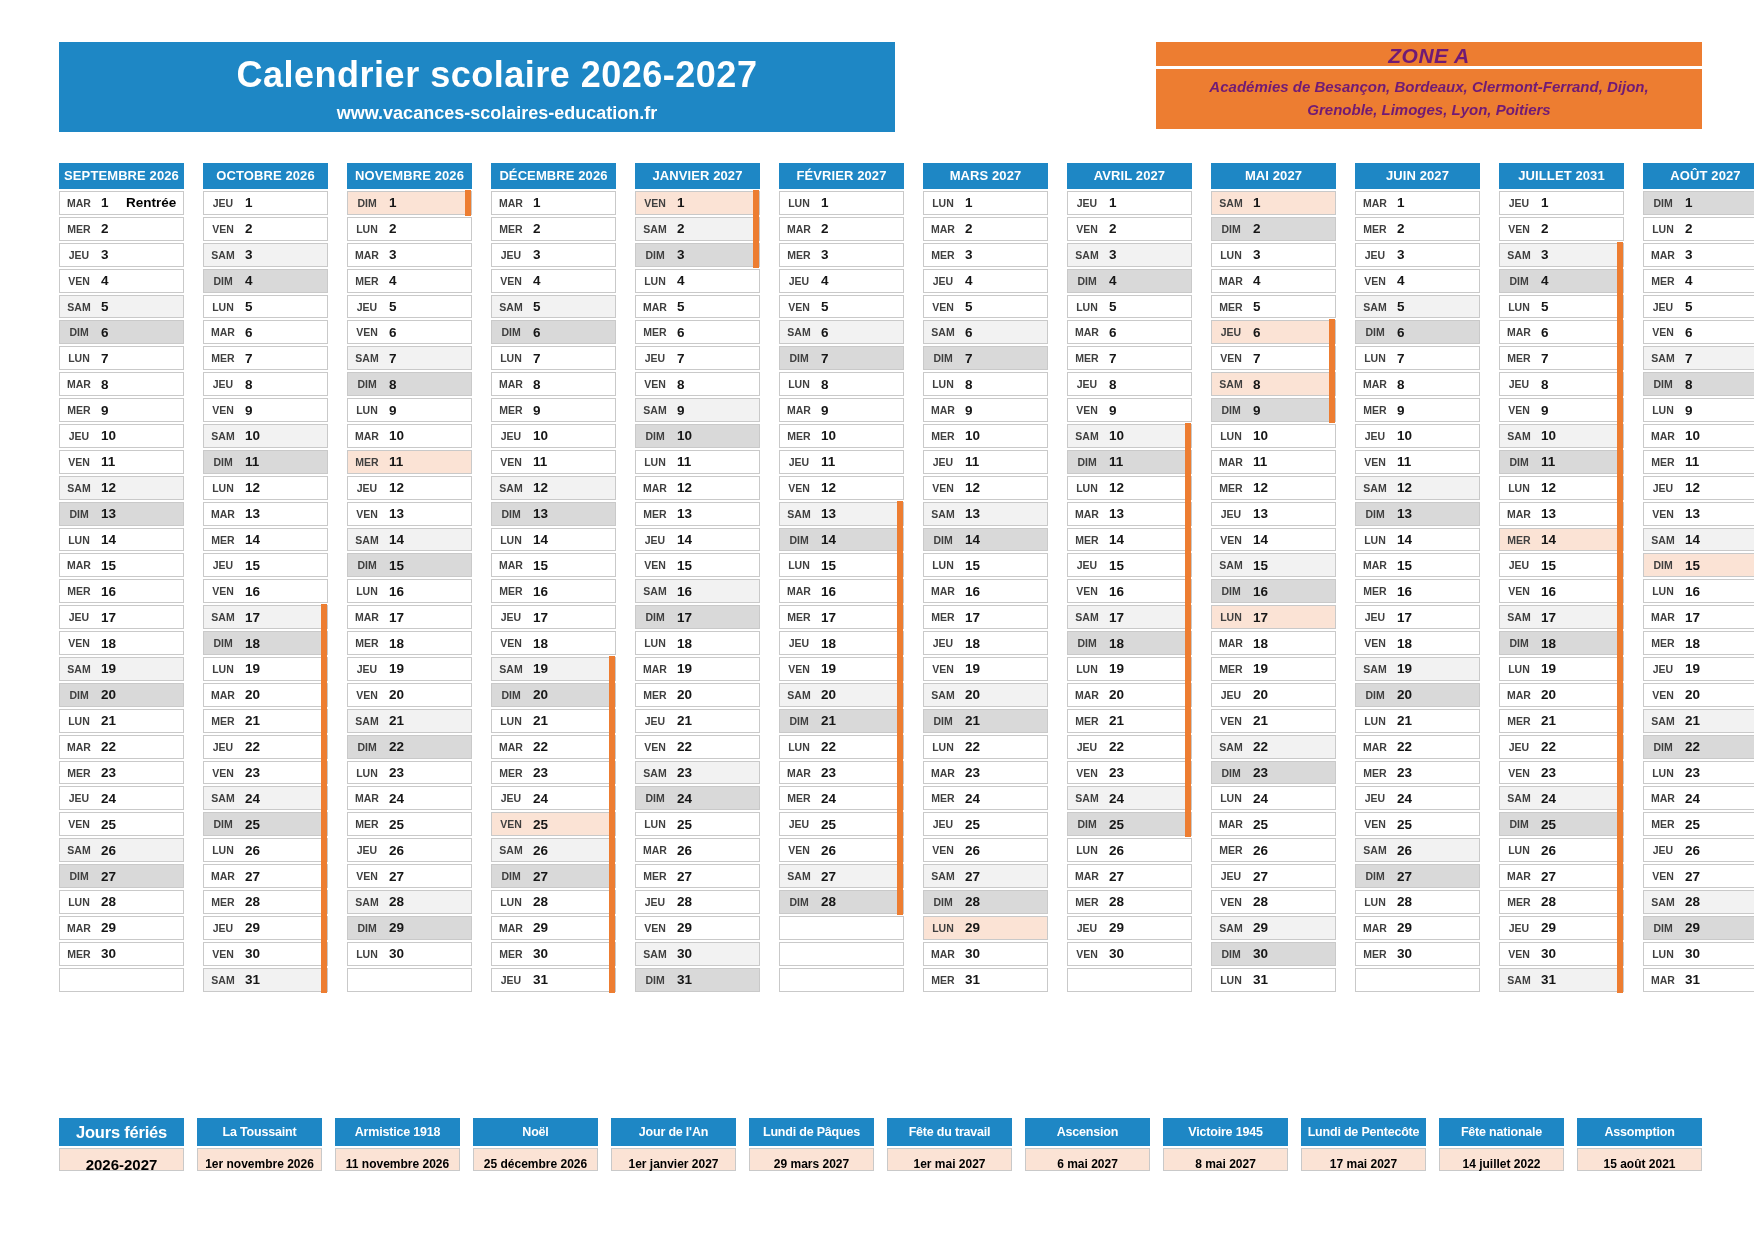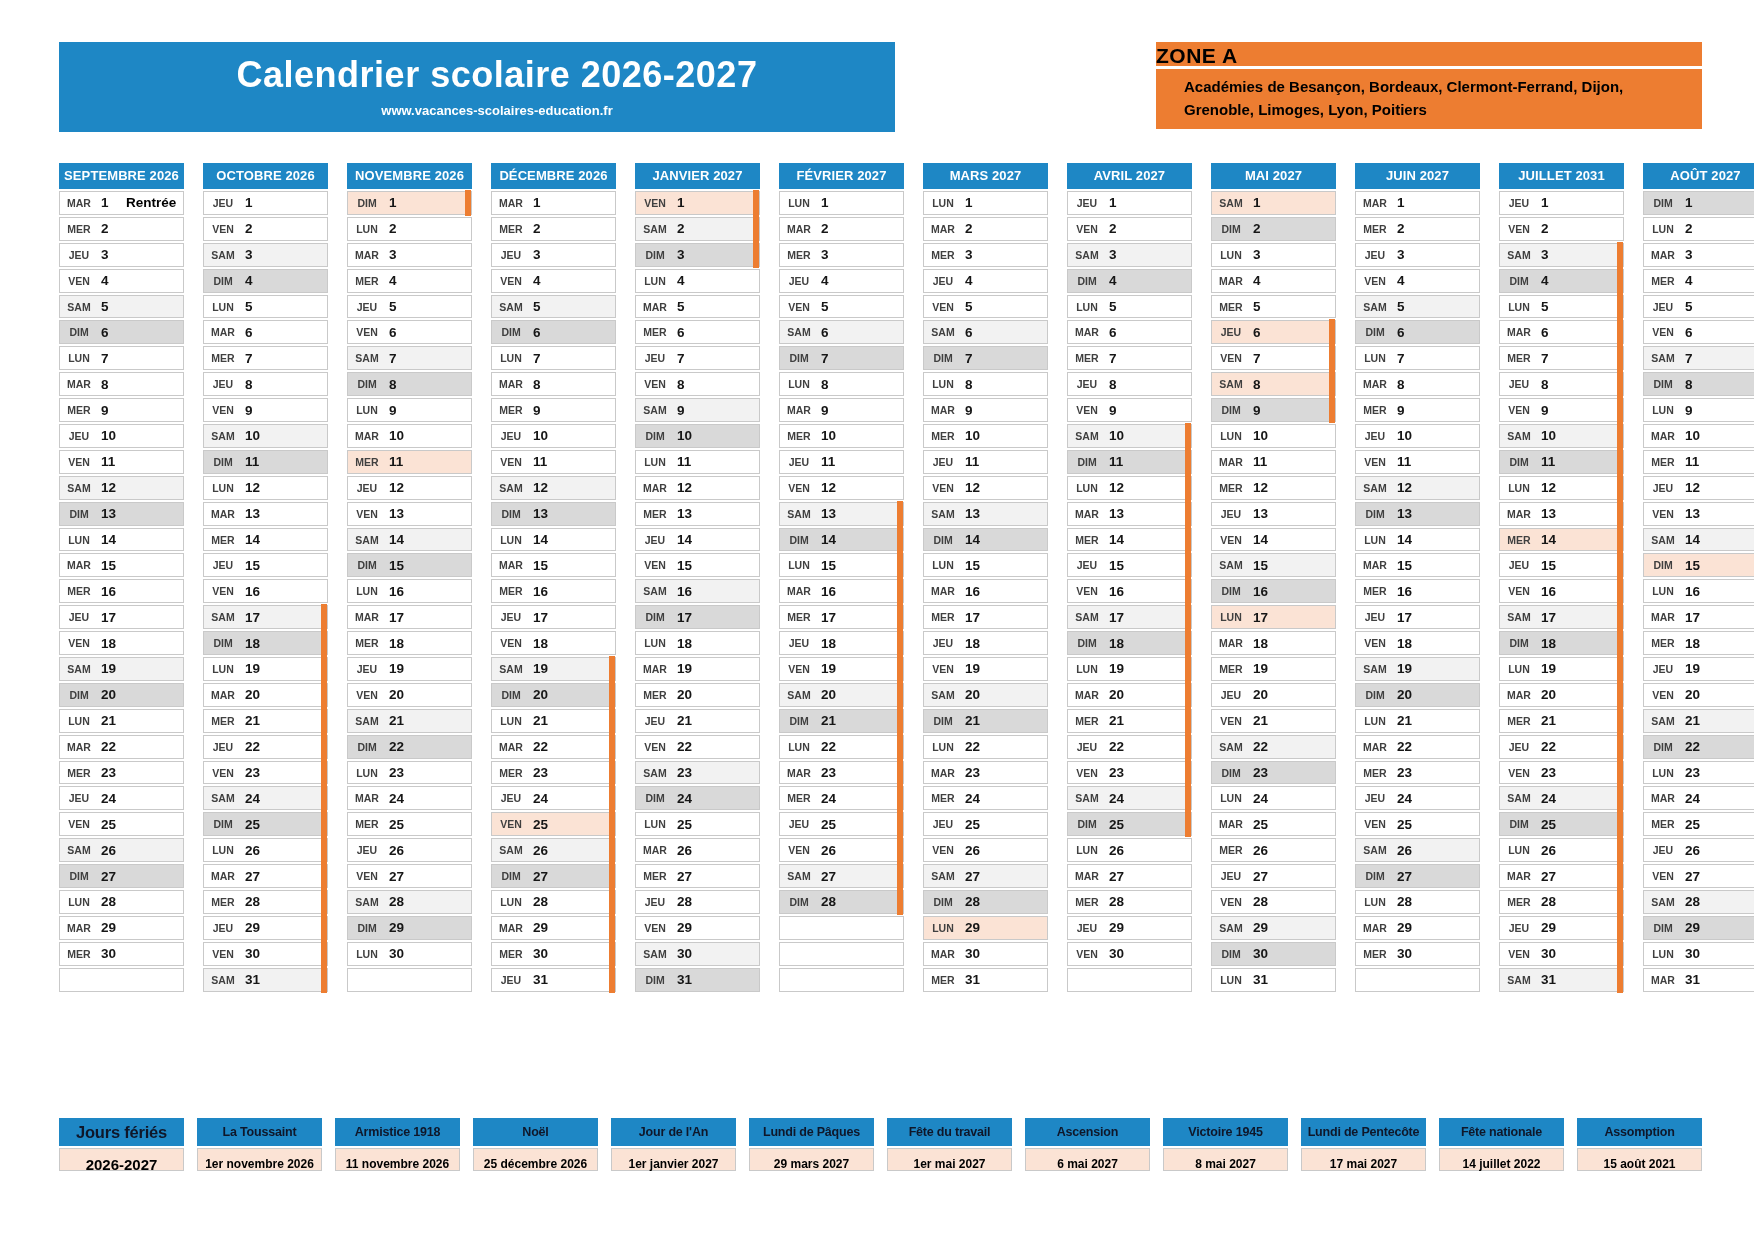--- a/index.html
+++ b/index.html
@@ -7,23 +7,23 @@
     --sat:#F2F2F2; --sun:#D9D9D9; --border:#C9C9C9;
   }
   *{margin:0;padding:0;box-sizing:border-box;}
   body{background:#fff;font-family:"Liberation Sans",sans-serif;}
   .page{position:relative;width:1754px;height:1240px;background:#fff;overflow:hidden;}
 
   
   .title-block{position:absolute;left:59px;top:42px;width:836px;height:90px;
     background:var(--blue);color:#fff;text-align:center;padding-left:40px;}
   .main-title{font-size:36px;font-weight:bold;margin-top:12px;letter-spacing:0.5px;}
-  .site-url{font-size:13px;font-weight:bold;margin-top:7px;}
-
-  .zone-block{position:absolute;left:1156px;top:42px;width:546px;height:90px;color:#000000;text-align:left;}
+  .site-url{font-size:18px;font-weight:bold;margin-top:7px;}
+
+  .zone-block{position:absolute;left:1156px;top:42px;width:546px;height:90px;color:#701a75;text-align:center;font-style:italic;}
   .zone-title{background:var(--orange);height:27px;line-height:27px;font-size:21px;font-weight:bold;
     border-bottom:3px solid #fff;letter-spacing:0.5px;}
   .zone-body{background:var(--orange);height:60px;font-size:15px;font-weight:bold;
     padding:6px 28px 15px 28px;line-height:1.55;}
 
   
   .months{position:absolute;left:59px;top:163px;display:flex;gap:19px;}
   .month{width:125px;flex:none;}
   .month-header{height:26px;line-height:26px;background:var(--blue);color:#fff;
     font-weight:bold;font-size:13px;text-align:center;margin-bottom:2px;letter-spacing:0.1px;}
@@ -35,21 +35,21 @@
   .w{width:32px;flex:none;text-align:center;font-size:10.5px;font-weight:bold;color:#404040;margin-left:3px;}
   .n{font-size:13.5px;font-weight:bold;color:#161616;margin-left:6px;min-width:17px;}
   .note{font-size:13.5px;font-weight:bold;color:#000;margin-left:8px;white-space:nowrap;}
   .vac-bar{display:none;position:absolute;right:0;top:-2px;bottom:-2px;width:6px;background:var(--orange);}
   .day-row.bar .vac-bar{display:block;}
   .day-row.empty{background:#fff;}
 
   
   .footer{position:absolute;left:59px;top:1118px;display:flex;gap:13px;}
   .holiday-block{width:125px;flex:none;text-align:center;}
-  .holiday-header{height:28px;line-height:28px;background:var(--blue);color:#0f172a;
+  .holiday-header{height:28px;line-height:28px;background:var(--blue);color:#ffffff;
     font-weight:bold;font-size:12.5px;margin-bottom:2px;white-space:nowrap;overflow:hidden;letter-spacing:-0.2px;}
   .holiday-date{height:23px;line-height:31px;background:var(--holiday);border:1px solid var(--border);
     font-size:12px;font-weight:bold;color:#000;white-space:nowrap;}
   .holiday-block.label .holiday-header{font-size:16.5px;}
   .holiday-block.label .holiday-date{font-size:15px;}
 </style>
 </head>
 <body>
 
 <div class="page">

